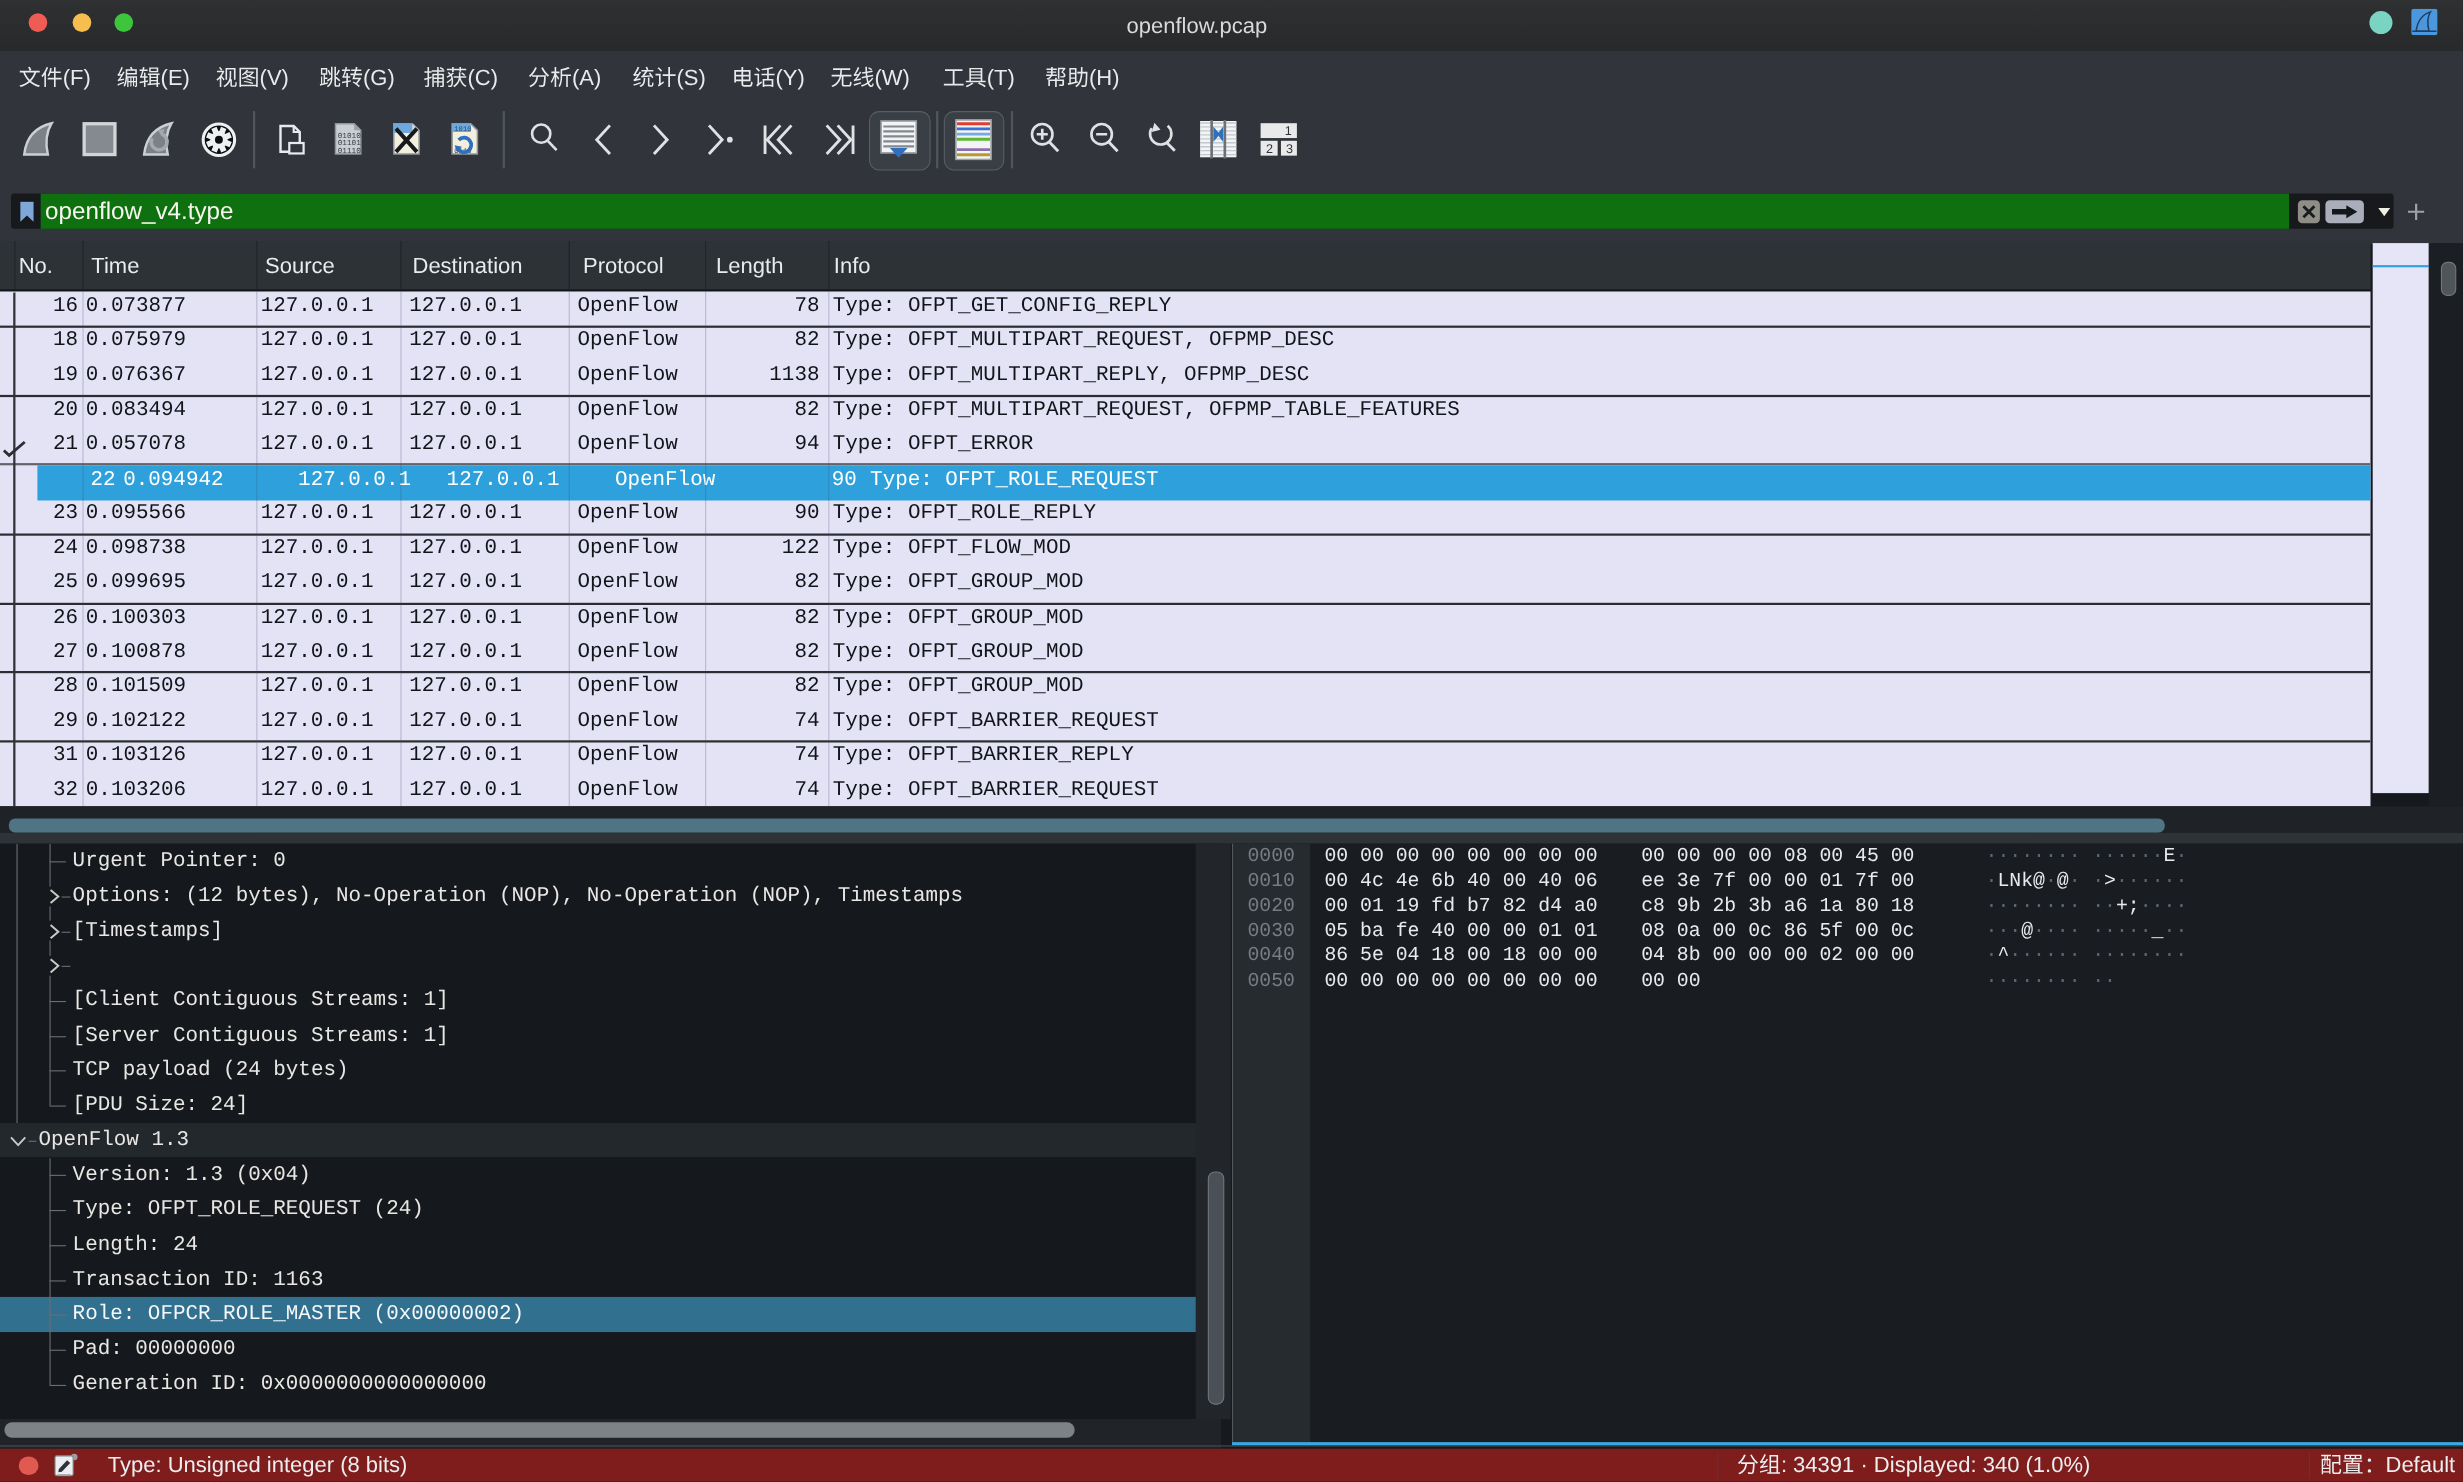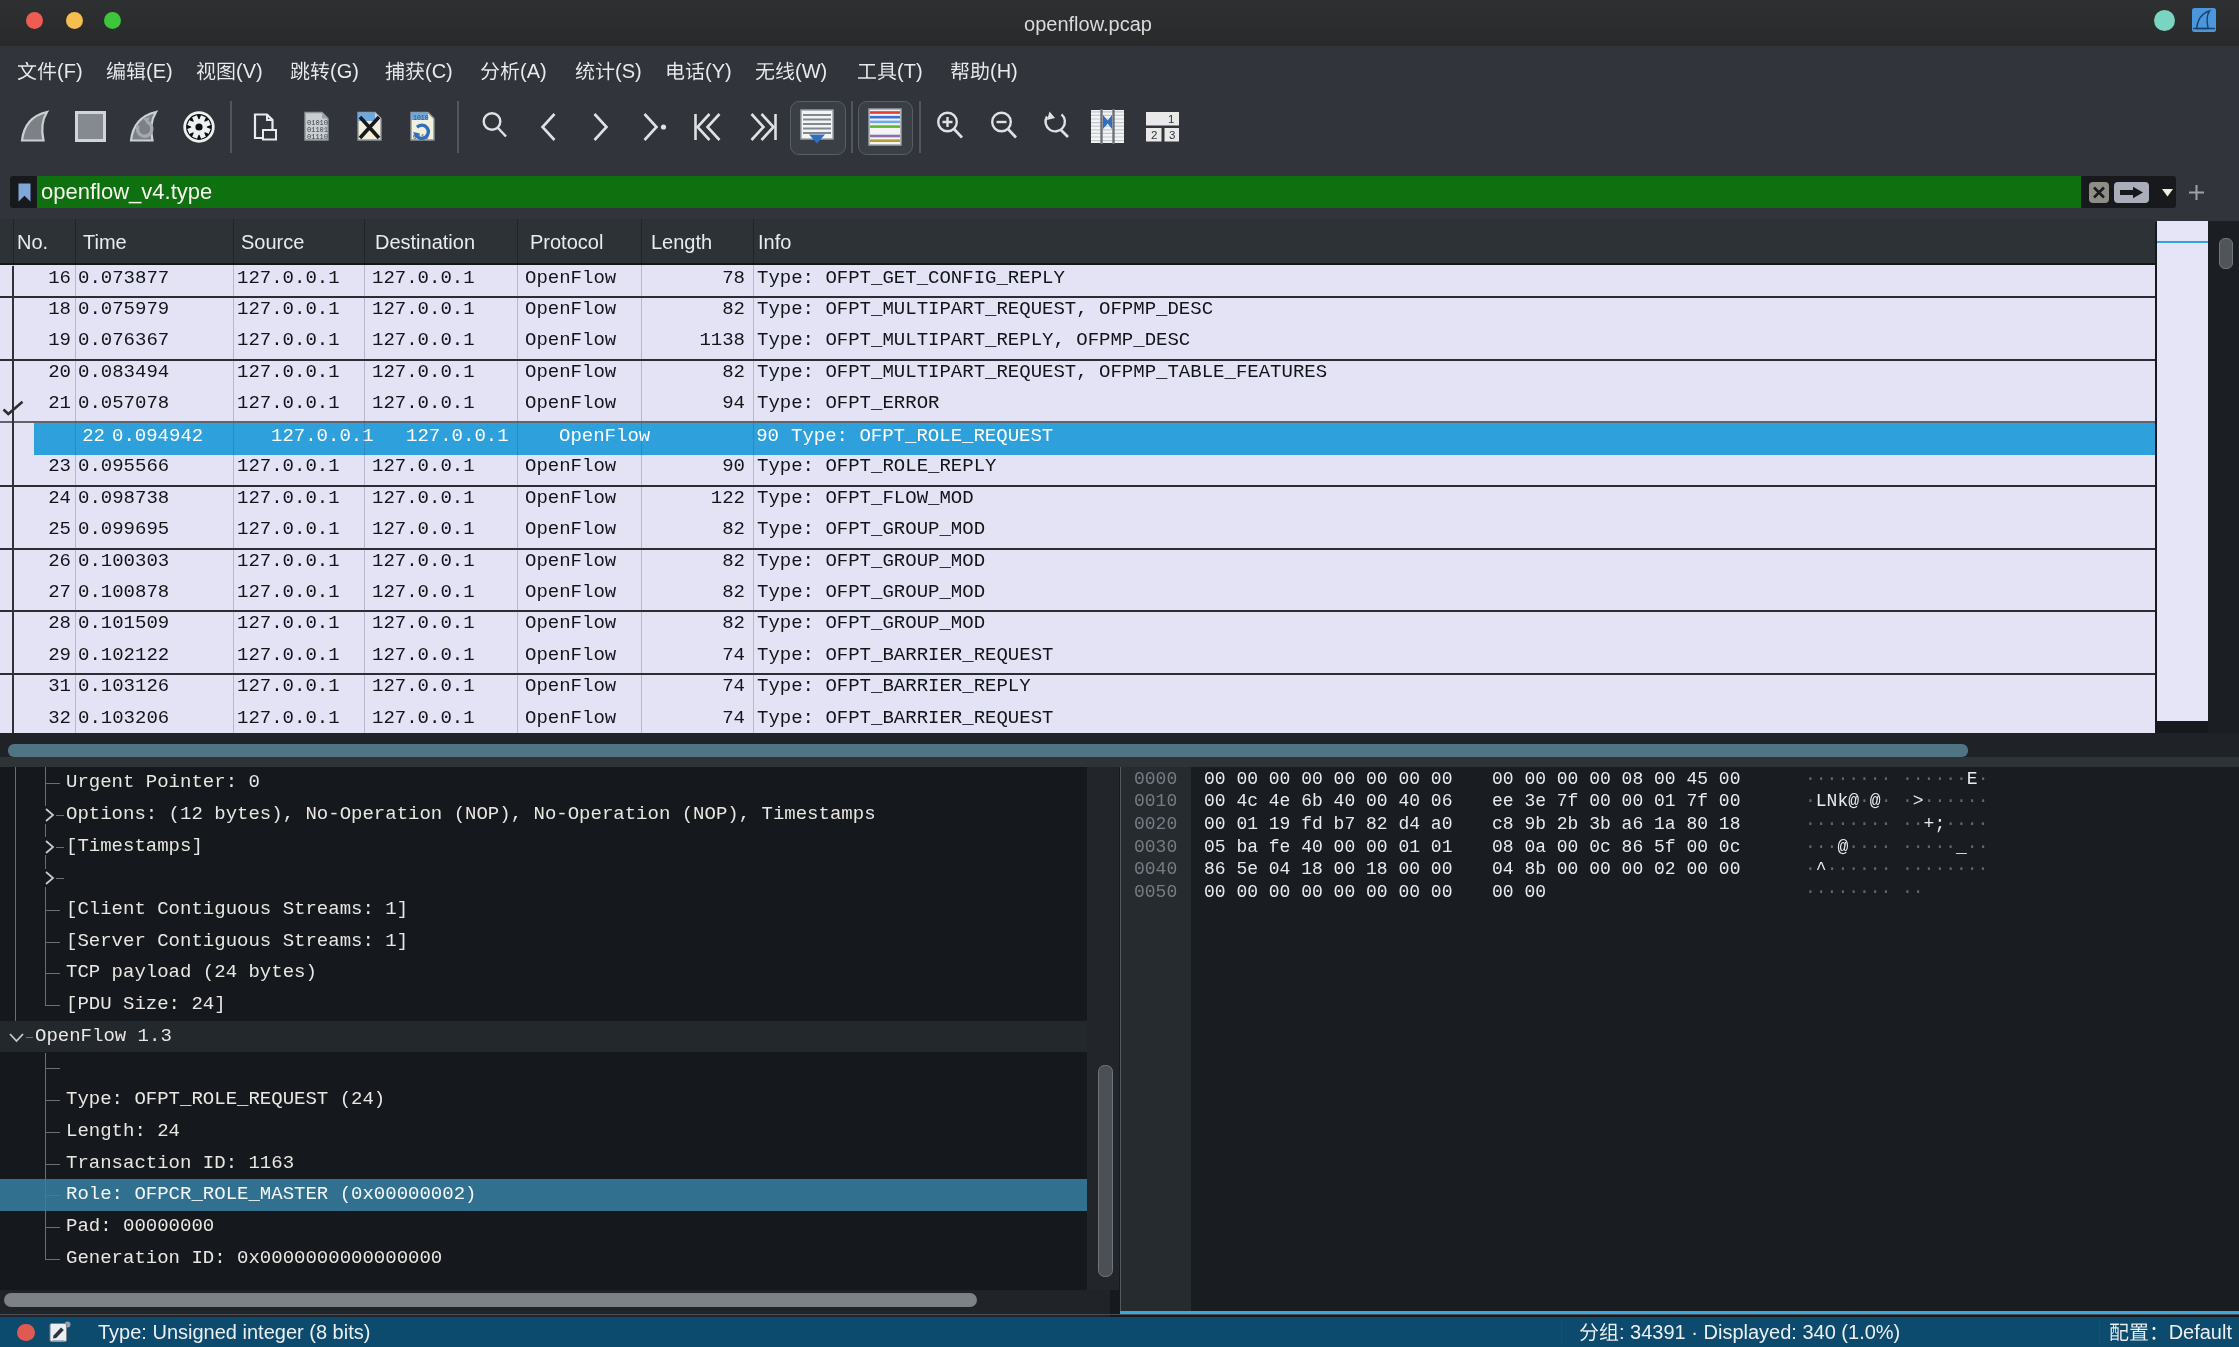--- a/index.html
+++ b/index.html
@@ -47,21 +47,21 @@
   #dvsThumb{left:1098px;top:1065px;width:13px;height:210px;border-radius:6.5px;background:#4a5055;border:1px solid #70757a;}
   #dhs{left:0;top:1290px;width:1110px;height:27px;background:#202428;}
   #dhsThumb{left:4px;top:1293px;width:973px;height:14px;border-radius:7px;background:#7d8286;}
   #hexpane{left:1120px;top:767px;width:1119px;height:546px;background:#191d21;}
   #hexoffcol{left:1px;top:0;width:70px;height:544px;background:#262b30;}
   .hx{position:absolute;height:23px;line-height:23px;font-family:"Liberation Mono",monospace;font-size:18px;white-space:pre;}
   .hoff{color:#757c83;}
   .hbyte{color:#e8ebed;}
   .hasc{color:#5e686e;}
   .hasc b{color:#e8ebed;font-weight:normal;}
-  #statusbar{left:0;top:1317px;width:2239px;height:30px;background:#0c4a6e;}
+  #statusbar{left:0;top:1317px;width:2239px;height:30px;background:#7f1d1d;}
   .sbtext{position:absolute;top:0;height:30px;line-height:30px;color:#eceef0;font-size:20px;}
   .sbsep{position:absolute;top:3px;width:1px;height:24px;background:#3e434a;}
 </style></head>
 <body>
 
 <div id="titlebar" class="abs">
   <div class="tl" style="left:26px;background:#ee5c54;"></div>
   <div class="tl" style="left:66px;background:#f5be4e;"></div>
   <div class="tl" style="left:104px;background:#3dc53b;"></div>
   <div id="title" class="abs">openflow.pcap</div>
@@ -545,20 +545,21 @@
 <div class="tick" style="left:45px;top:206.3px;width:15px"></div>
 <div class="dr" style="left:66px;top:190.4px;">TCP payload (24 bytes)</div>
 <div class="tick" style="left:45px;top:238.0px;width:15px"></div>
 <div class="dr" style="left:66px;top:222.2px;">[PDU Size: 24]</div>
 <svg class="abs" style="left:8px;top:262px" width="17" height="16">
       <path d="M2 5 L8.5 12 L15 5" fill="none" stroke="#c9c9c5" stroke-width="1.8"></path>
     </svg>
 <div class="tick" style="left:26px;top:269.7px;width:7px"></div>
 <div class="dr" style="left:35px;top:253.8px;">OpenFlow 1.3</div>
 <div class="tick" style="left:45px;top:301.4px;width:15px"></div>
+<div class="dr" style="left:66px;top:285.6px;">Version: 1.3 (0x04)</div>
 <div class="tick" style="left:45px;top:333.1px;width:15px"></div>
 <div class="dr" style="left:66px;top:317.2px;">Type: OFPT_ROLE_REQUEST (24)</div>
 <div class="tick" style="left:45px;top:364.8px;width:15px"></div>
 <div class="dr" style="left:66px;top:348.9px;">Length: 24</div>
 <div class="tick" style="left:45px;top:396.5px;width:15px"></div>
 <div class="dr" style="left:66px;top:380.6px;">Transaction ID: 1163</div>
 <div class="tick" style="left:45px;top:428.2px;width:15px"></div>
 <div class="dr" style="left:66px;top:412.3px;color:#f4f8fa;">Role: OFPCR_ROLE_MASTER (0x00000002)</div>
 <div class="tick" style="left:45px;top:459.9px;width:15px"></div>
 <div class="dr" style="left:66px;top:444.1px;">Pad: 00000000</div>

